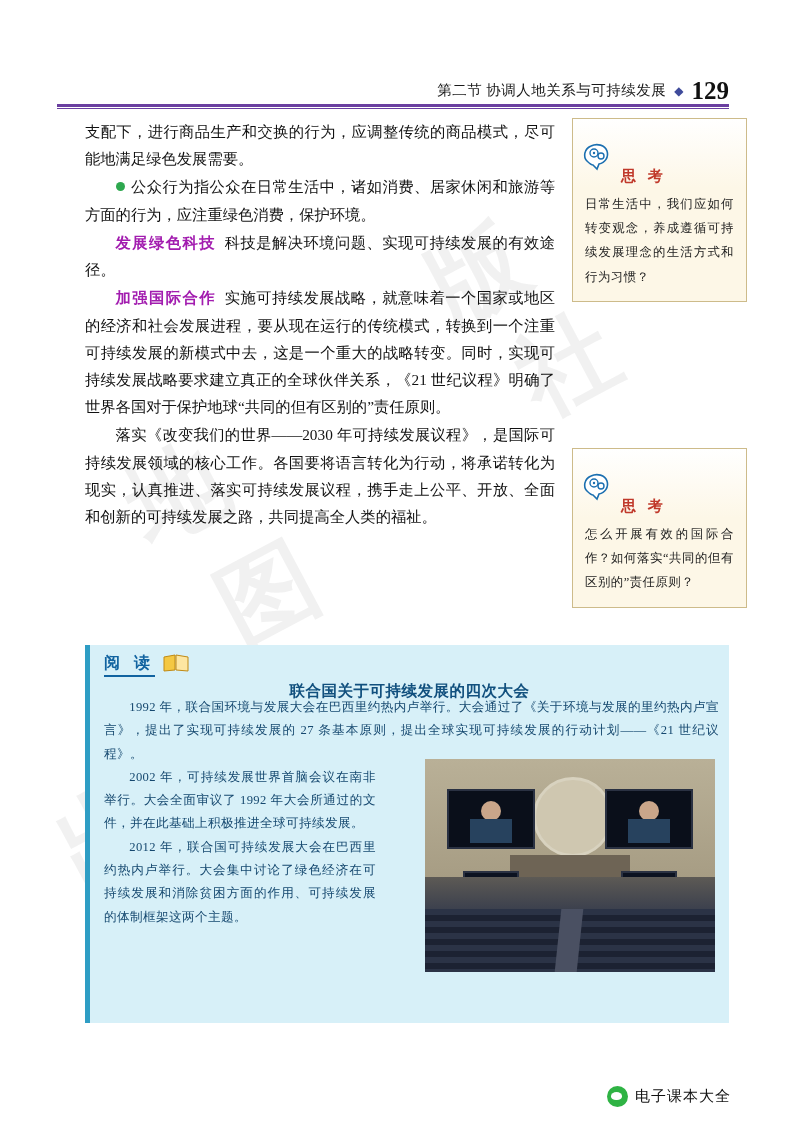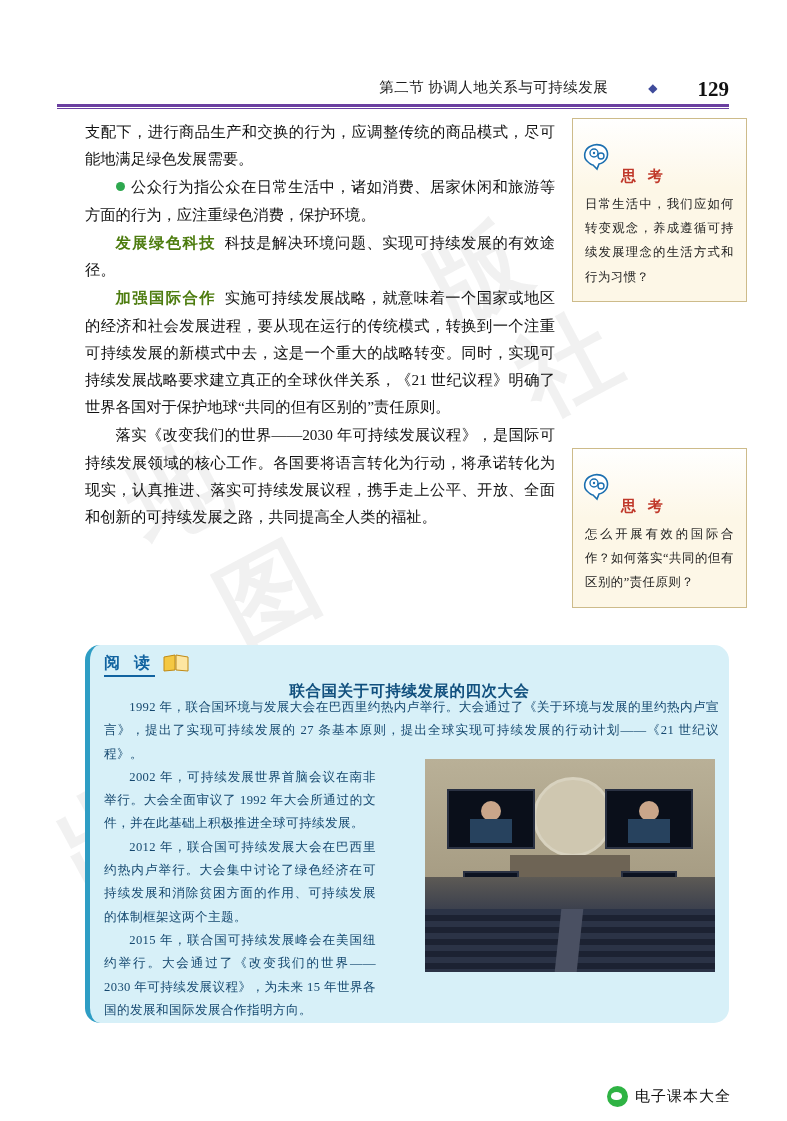--- a/index.html
+++ b/index.html
@@ -41,37 +41,36 @@
 
   
   .header {
     position: absolute;
     left: 57px;
     top: 78px;
     width: 672px;
     display: flex;
     align-items: flex-end;
     justify-content: flex-end;
-    gap: 32px;
   }
   .header-title {
     font-size: 14.5px;
     color: #1a1a1a;
     letter-spacing: 0.5px;
     margin-right: 8px;
     padding-bottom: 3px;
   }
   .header-diamond {
     color: #3f4b9b;
     font-size: 12px;
     margin-right: 8px;
     padding-bottom: 4px;
   }
   .header-page {
-    font-size: 21px;
+    font-size: 25px;
     font-weight: bold;
     color: #111;
     font-family: "Liberation Serif", serif;
     line-height: 1;
   }
   .header-rule {
     position: absolute;
     left: 57px;
     top: 104px;
     width: 672px;
@@ -103,21 +102,21 @@
   .bullet-dot {
     display: inline-block;
     width: 9px;
     height: 9px;
     border-radius: 50%;
     background: #2ea84f;
     margin-right: 6px;
     vertical-align: 1px;
   }
   .green-head {
-    color: #4d7c0f;
+    color: #a21caf;
     font-weight: bold;
     letter-spacing: 1px;
   }
   .para-gap { margin-top: 2px; }
 
   
   .think-box {
     position: absolute;
     width: 175px;
     border: 1px solid #cdbb8a;
@@ -155,21 +154,20 @@
   
   .reading {
     position: absolute;
     left: 85px;
     top: 645px;
     width: 644px;
     height: 378px;
     background: #d7f0f8;
     border-left: 5px solid #2e9dc4;
     box-sizing: border-box;
-    border-radius: 15px;
   }
   .reading-head {
     display: flex;
     align-items: center;
     padding: 8px 0 0 14px;
   }
   .reading-label {
     color: #1163a0;
     font-weight: bold;
     font-size: 16px;
@@ -342,21 +340,20 @@
         </svg>
       </span>
     </div>
     <div class="reading-title">联合国关于可持续发展的四次大会</div>
 
     <div class="reading-body">
       <p>1992 年，联合国环境与发展大会在巴西里约热内卢举行。大会通过了《关于环境与发展的里约热内卢宣言》，提出了实现可持续发展的 27 条基本原则，提出全球实现可持续发展的行动计划——《21 世纪议程》。</p>
       <div class="rb-left">
         <p>2002 年，可持续发展世界首脑会议在南非举行。大会全面审议了 1992 年大会所通过的文件，并在此基础上积极推进全球可持续发展。</p>
         <p>2012 年，联合国可持续发展大会在巴西里约热内卢举行。大会集中讨论了绿色经济在可持续发展和消除贫困方面的作用、可持续发展的体制框架这两个主题。</p>
-        <p>2015 年，联合国可持续发展峰会在美国纽约举行。大会通过了《改变我们的世界——2030 年可持续发展议程》，为未来 15 年世界各国的发展和国际发展合作指明方向。</p>
       </div>
     </div>
 
     <div class="photo-wrap">
       <div class="photo">
         <div class="ph-wall"></div>
         <div class="ph-emblem"></div>
         <div class="ph-screen l">
             <span class="fig"></span>
             <span class="body"></span>

